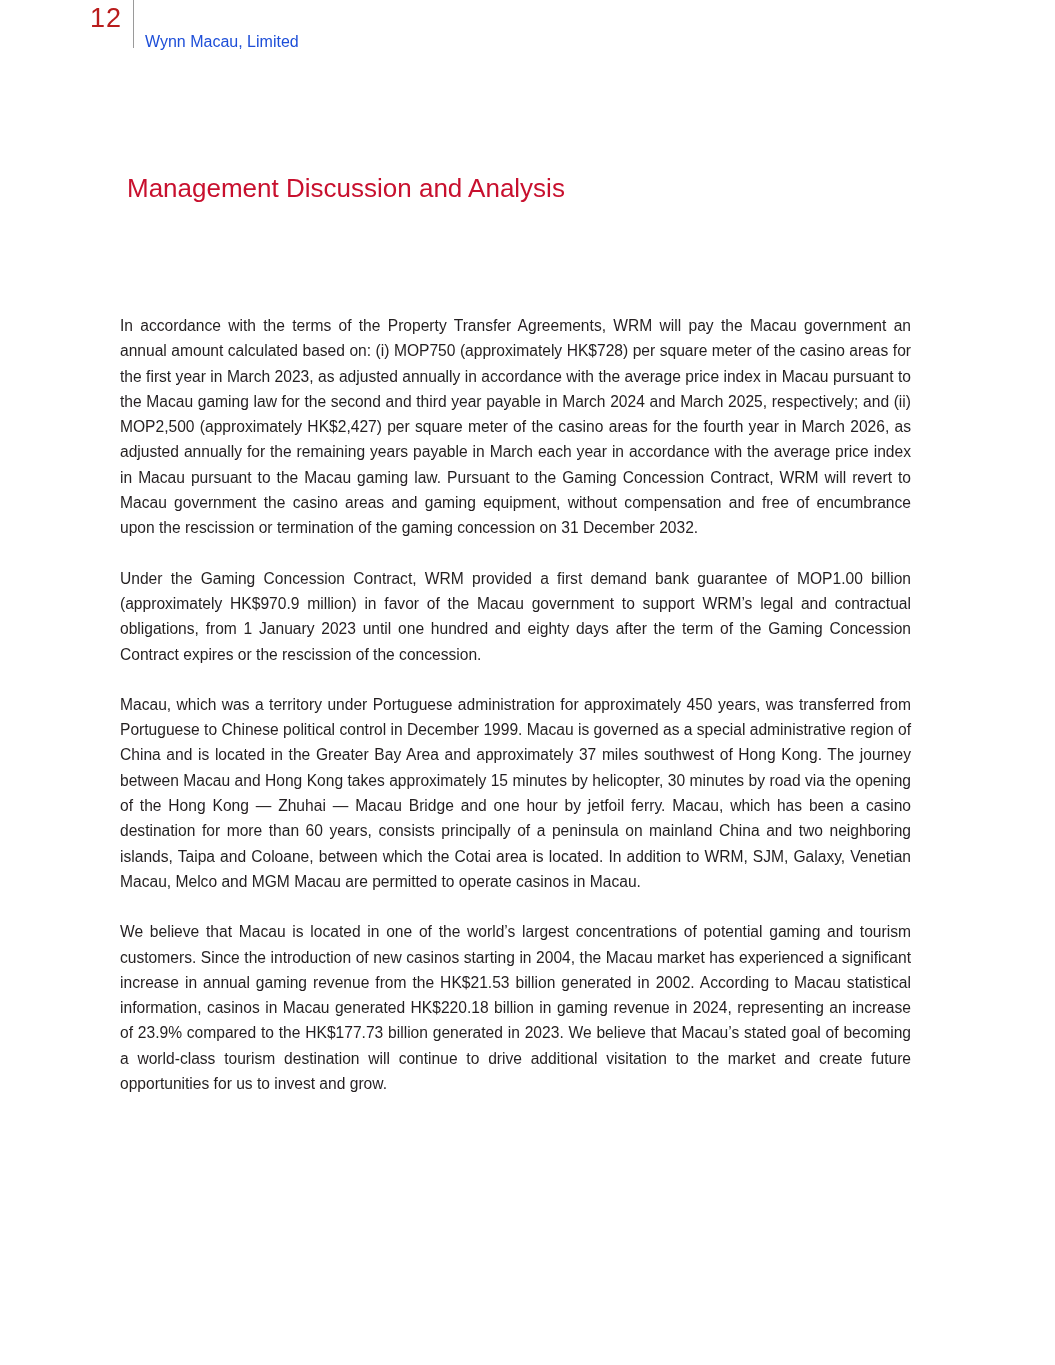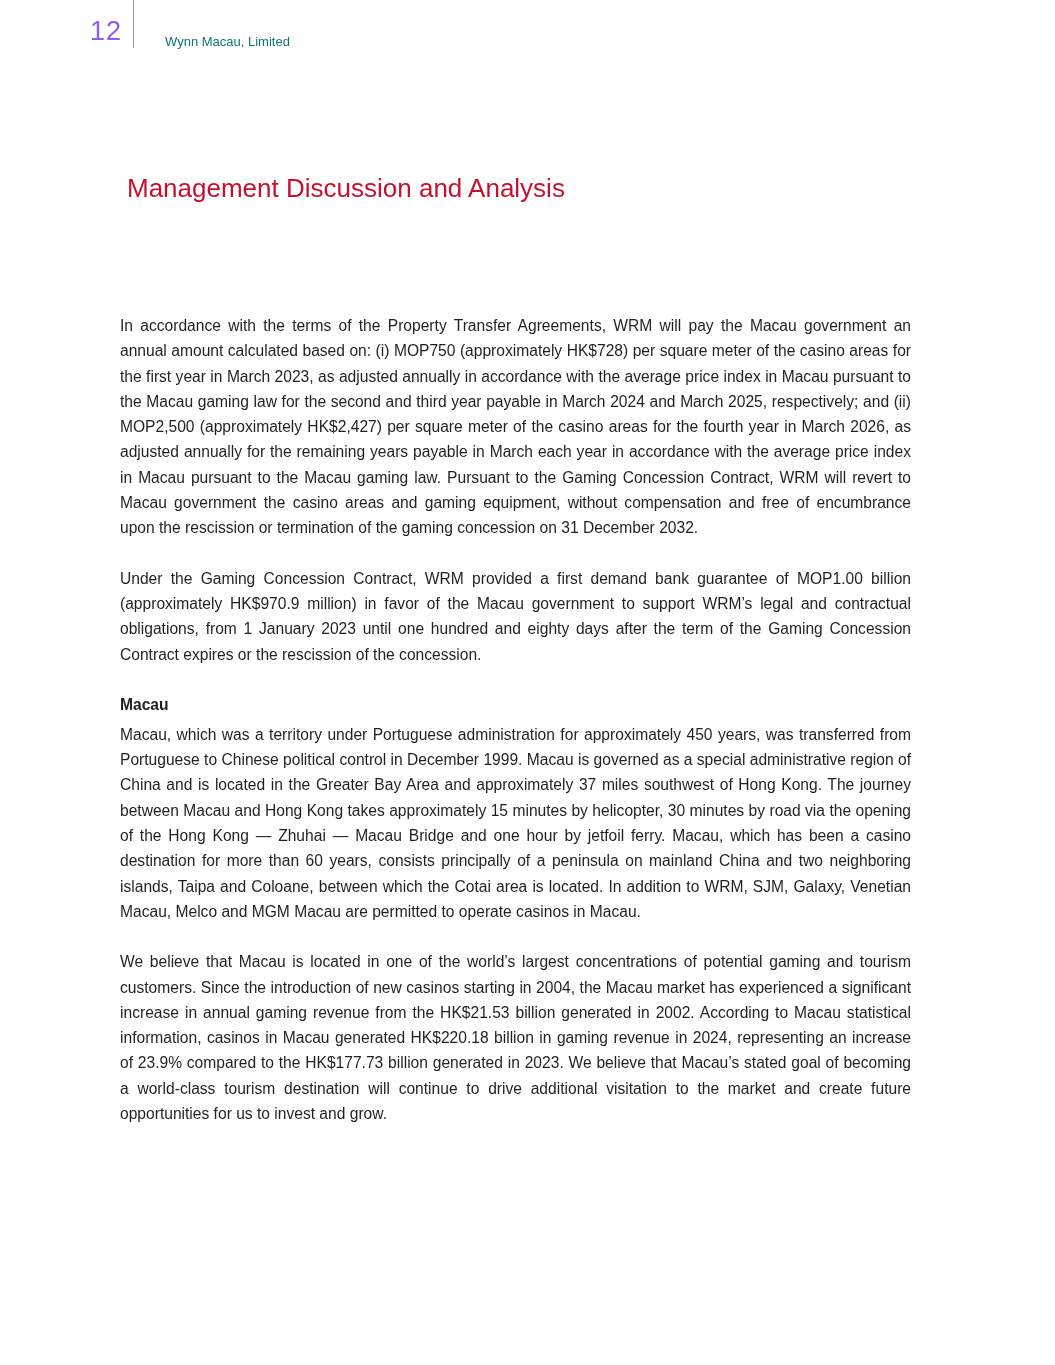--- a/index.html
+++ b/index.html
@@ -18,43 +18,42 @@
     .running-header {
       position: absolute;
       top: 0;
       left: 0;
       width: 100%;
       height: 60px;
     }
     .page-number {
       position: absolute;
       left: 90px;
-      top: 16px;
+      top: 3px;
       font-size: 27px;
       line-height: 30px;
-      color: #8b5cf6;
+      color: #b91c1c;
       font-weight: 300;
       letter-spacing: 1px;
     }
     .header-divider {
       position: absolute;
       left: 133px;
       top: 0;
       width: 1px;
       height: 48px;
       background: #9a9a9a;
     }
     .company-name {
       position: absolute;
       left: 145px;
       top: 35px;
-      font-size: 13px;
+      font-size: 16px;
       line-height: 14px;
-      color: #0f766e;
-      margin-left: 20px;
+      color: #1d4ed8;
     }
     .page-title {
       position: absolute;
       left: 120px;
       top: 165px;
       margin: 7px;
       font-size: 26px;
       line-height: 32px;
       font-weight: normal;
       color: #c8102e;
@@ -89,17 +88,16 @@
   <span class="company-name">Wynn Macau, Limited</span>
 </header>
 
 <h1 class="page-title">Management Discussion and Analysis</h1>
 
 <main class="body-text">
   <p class="para">In accordance with the terms of the Property Transfer Agreements, WRM will pay the Macau government an annual amount calculated based on: (i) MOP750 (approximately HK$728) per square meter of the casino areas for the first year in March 2023, as adjusted annually in accordance with the average price index in Macau pursuant to the Macau gaming law for the second and third year payable in March 2024 and March 2025, respectively; and (ii) MOP2,500 (approximately HK$2,427) per square meter of the casino areas for the fourth year in March 2026, as adjusted annually for the remaining years payable in March each year in accordance with the average price index in Macau pursuant to the Macau gaming law. Pursuant to the Gaming Concession Contract, WRM will revert to Macau government the casino areas and gaming equipment, without compensation and free of encumbrance upon the rescission or termination of the gaming concession on 31 December 2032.</p>
   <p class="para">Under the Gaming Concession Contract, WRM provided a first demand bank guarantee of MOP1.00 billion (approximately HK$970.9 million) in favor of the Macau government to support WRM’s legal and contractual obligations, from 1 January 2023 until one hundred and eighty days after the term of the Gaming Concession Contract expires or the rescission of the concession.</p>
 
   <section>
-    <h2 class="section-heading">Macau</h2>
     <p class="para">Macau, which was a territory under Portuguese administration for approximately 450 years, was transferred from Portuguese to Chinese political control in December 1999. Macau is governed as a special administrative region of China and is located in the Greater Bay Area and approximately 37 miles southwest of Hong Kong. The journey between Macau and Hong Kong takes approximately 15 minutes by helicopter, 30 minutes by road via the opening of the Hong Kong — Zhuhai — Macau Bridge and one hour by jetfoil ferry. Macau, which has been a casino destination for more than 60 years, consists principally of a peninsula on mainland China and two neighboring islands, Taipa and Coloane, between which the Cotai area is located. In addition to WRM, SJM, Galaxy, Venetian Macau, Melco and MGM Macau are permitted to operate casinos in Macau.</p>
     <p class="para">We believe that Macau is located in one of the world’s largest concentrations of potential gaming and tourism customers. Since the introduction of new casinos starting in 2004, the Macau market has experienced a significant increase in annual gaming revenue from the HK$21.53 billion generated in 2002. According to Macau statistical information, casinos in Macau generated HK$220.18 billion in gaming revenue in 2024, representing an increase of 23.9% compared to the HK$177.73 billion generated in 2023. We believe that Macau’s stated goal of becoming a world-class tourism destination will continue to drive additional visitation to the market and create future opportunities for us to invest and grow.</p>
   </section>
 </main>
 
 </body></html>

